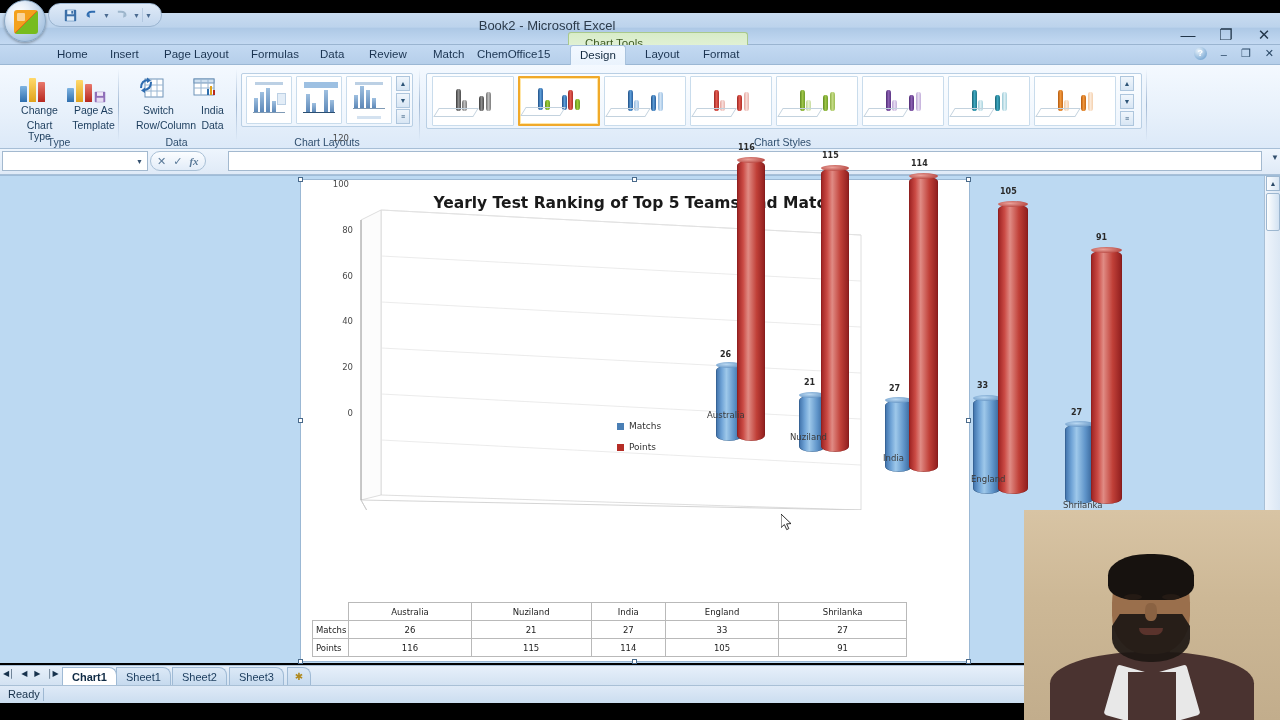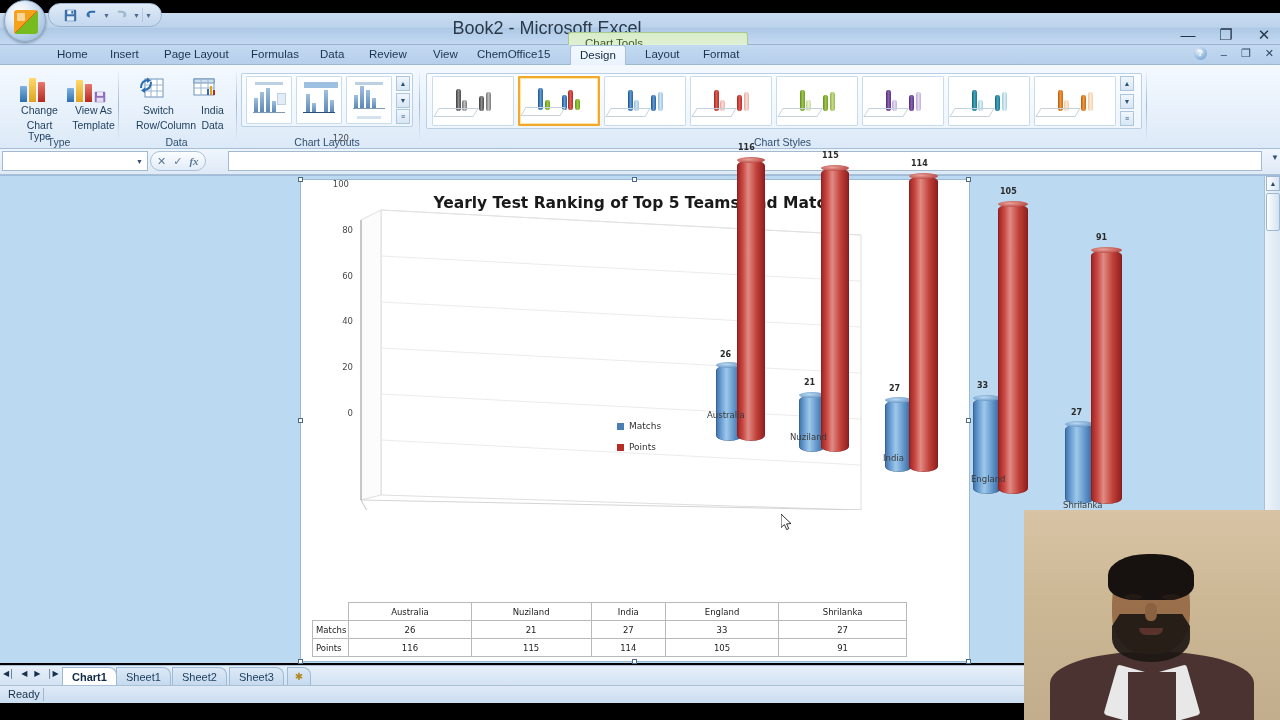--- a/index.html
+++ b/index.html
@@ -49,21 +49,21 @@
     border: 1px solid #9ab4d0; border-radius: 14px;
   }
   .qat-btn {
     width: 19px; height: 19px; display:flex; align-items:center; justify-content:center;
     font-size: 12px; color:#2a4a70;
   }
   .qat-sep { width:1px; height:14px; background:#9ab4d0; opacity:.5; }
   .caret { font-size: 7px; color:#4a6a90; }
   .win-title {
     position:absolute; left:0; top:5px; width:1094px; text-align:center;
-    font-size: 18px; color:#2b3a4a;
+    font-size: 13px; color:#2b3a4a;
   }
   .charttools-tab {
     position:absolute; left:568px; top:19px; width:180px; height:26px;
     background: linear-gradient(to bottom,#d8ecc8,#eaf6e0);
     border:1px solid #a9c98c; border-bottom:none;
     border-radius:3px 3px 0 0;
   }
   .charttools-tab span {
     position:absolute; left:16px; top:4px; font-size:11.5px; color:#3d5a22;
   }
@@ -377,21 +377,21 @@
     <div class="caret">▼</div>
   </div>
 
   <div class="tabstrip">
     <div class="tab" style="left:48px">Home</div>
     <div class="tab" style="left:101px">Insert</div>
     <div class="tab" style="left:155px">Page Layout</div>
     <div class="tab" style="left:242px">Formulas</div>
     <div class="tab" style="left:311px">Data</div>
     <div class="tab" style="left:360px">Review</div>
-    <div class="tab" style="left:424px">View</div>
+    <div class="tab" style="left:424px">Match</div>
     <div class="tab" style="left:468px">ChemOffice15</div>
     <div class="tab active" style="left:570px">Design</div>
     <div class="tab" style="left:636px">Layout</div>
     <div class="tab" style="left:694px">Format</div>
 
     <div class="tabwin-btns">
       <div class="help-circle">?</div>
       <span>–</span>
       <span>❐</span>
       <span>✕</span>
@@ -418,21 +418,21 @@
             <i style="height:14px;background:linear-gradient(to bottom,#7fb4e2,#2f6fae)"></i>
             <i style="height:22px;background:linear-gradient(to bottom,#ffd96b,#e0a21c)"></i>
             <i style="height:18px;background:linear-gradient(to bottom,#e9786c,#b7281f)"></i>
             <svg width="12" height="12" viewBox="0 0 16 16" style="margin-bottom:-1px">
               <rect x="1" y="1" width="14" height="14" rx="1" fill="#8f6fb8"></rect>
               <rect x="4" y="1.5" width="8" height="5" fill="#f0e8f8"></rect>
               <rect x="3.5" y="9" width="9" height="5.5" fill="#e6dcf2"></rect>
             </svg>
           </div>
         </div>
-        <div class="lbl">View As</div>
+        <div class="lbl">Page As</div>
         <div class="lbl">Template</div>
       </div>
       <div class="rgroup-label">Type</div>
     </div>
     <div class="rgroup-div" style="left:118px"></div>
 
     <div class="rgroup" style="left:119px; width:115px">
       <div class="bigbtn" style="left:2px">
         <div class="ic">
           <svg width="28" height="26" viewBox="0 0 28 26">

